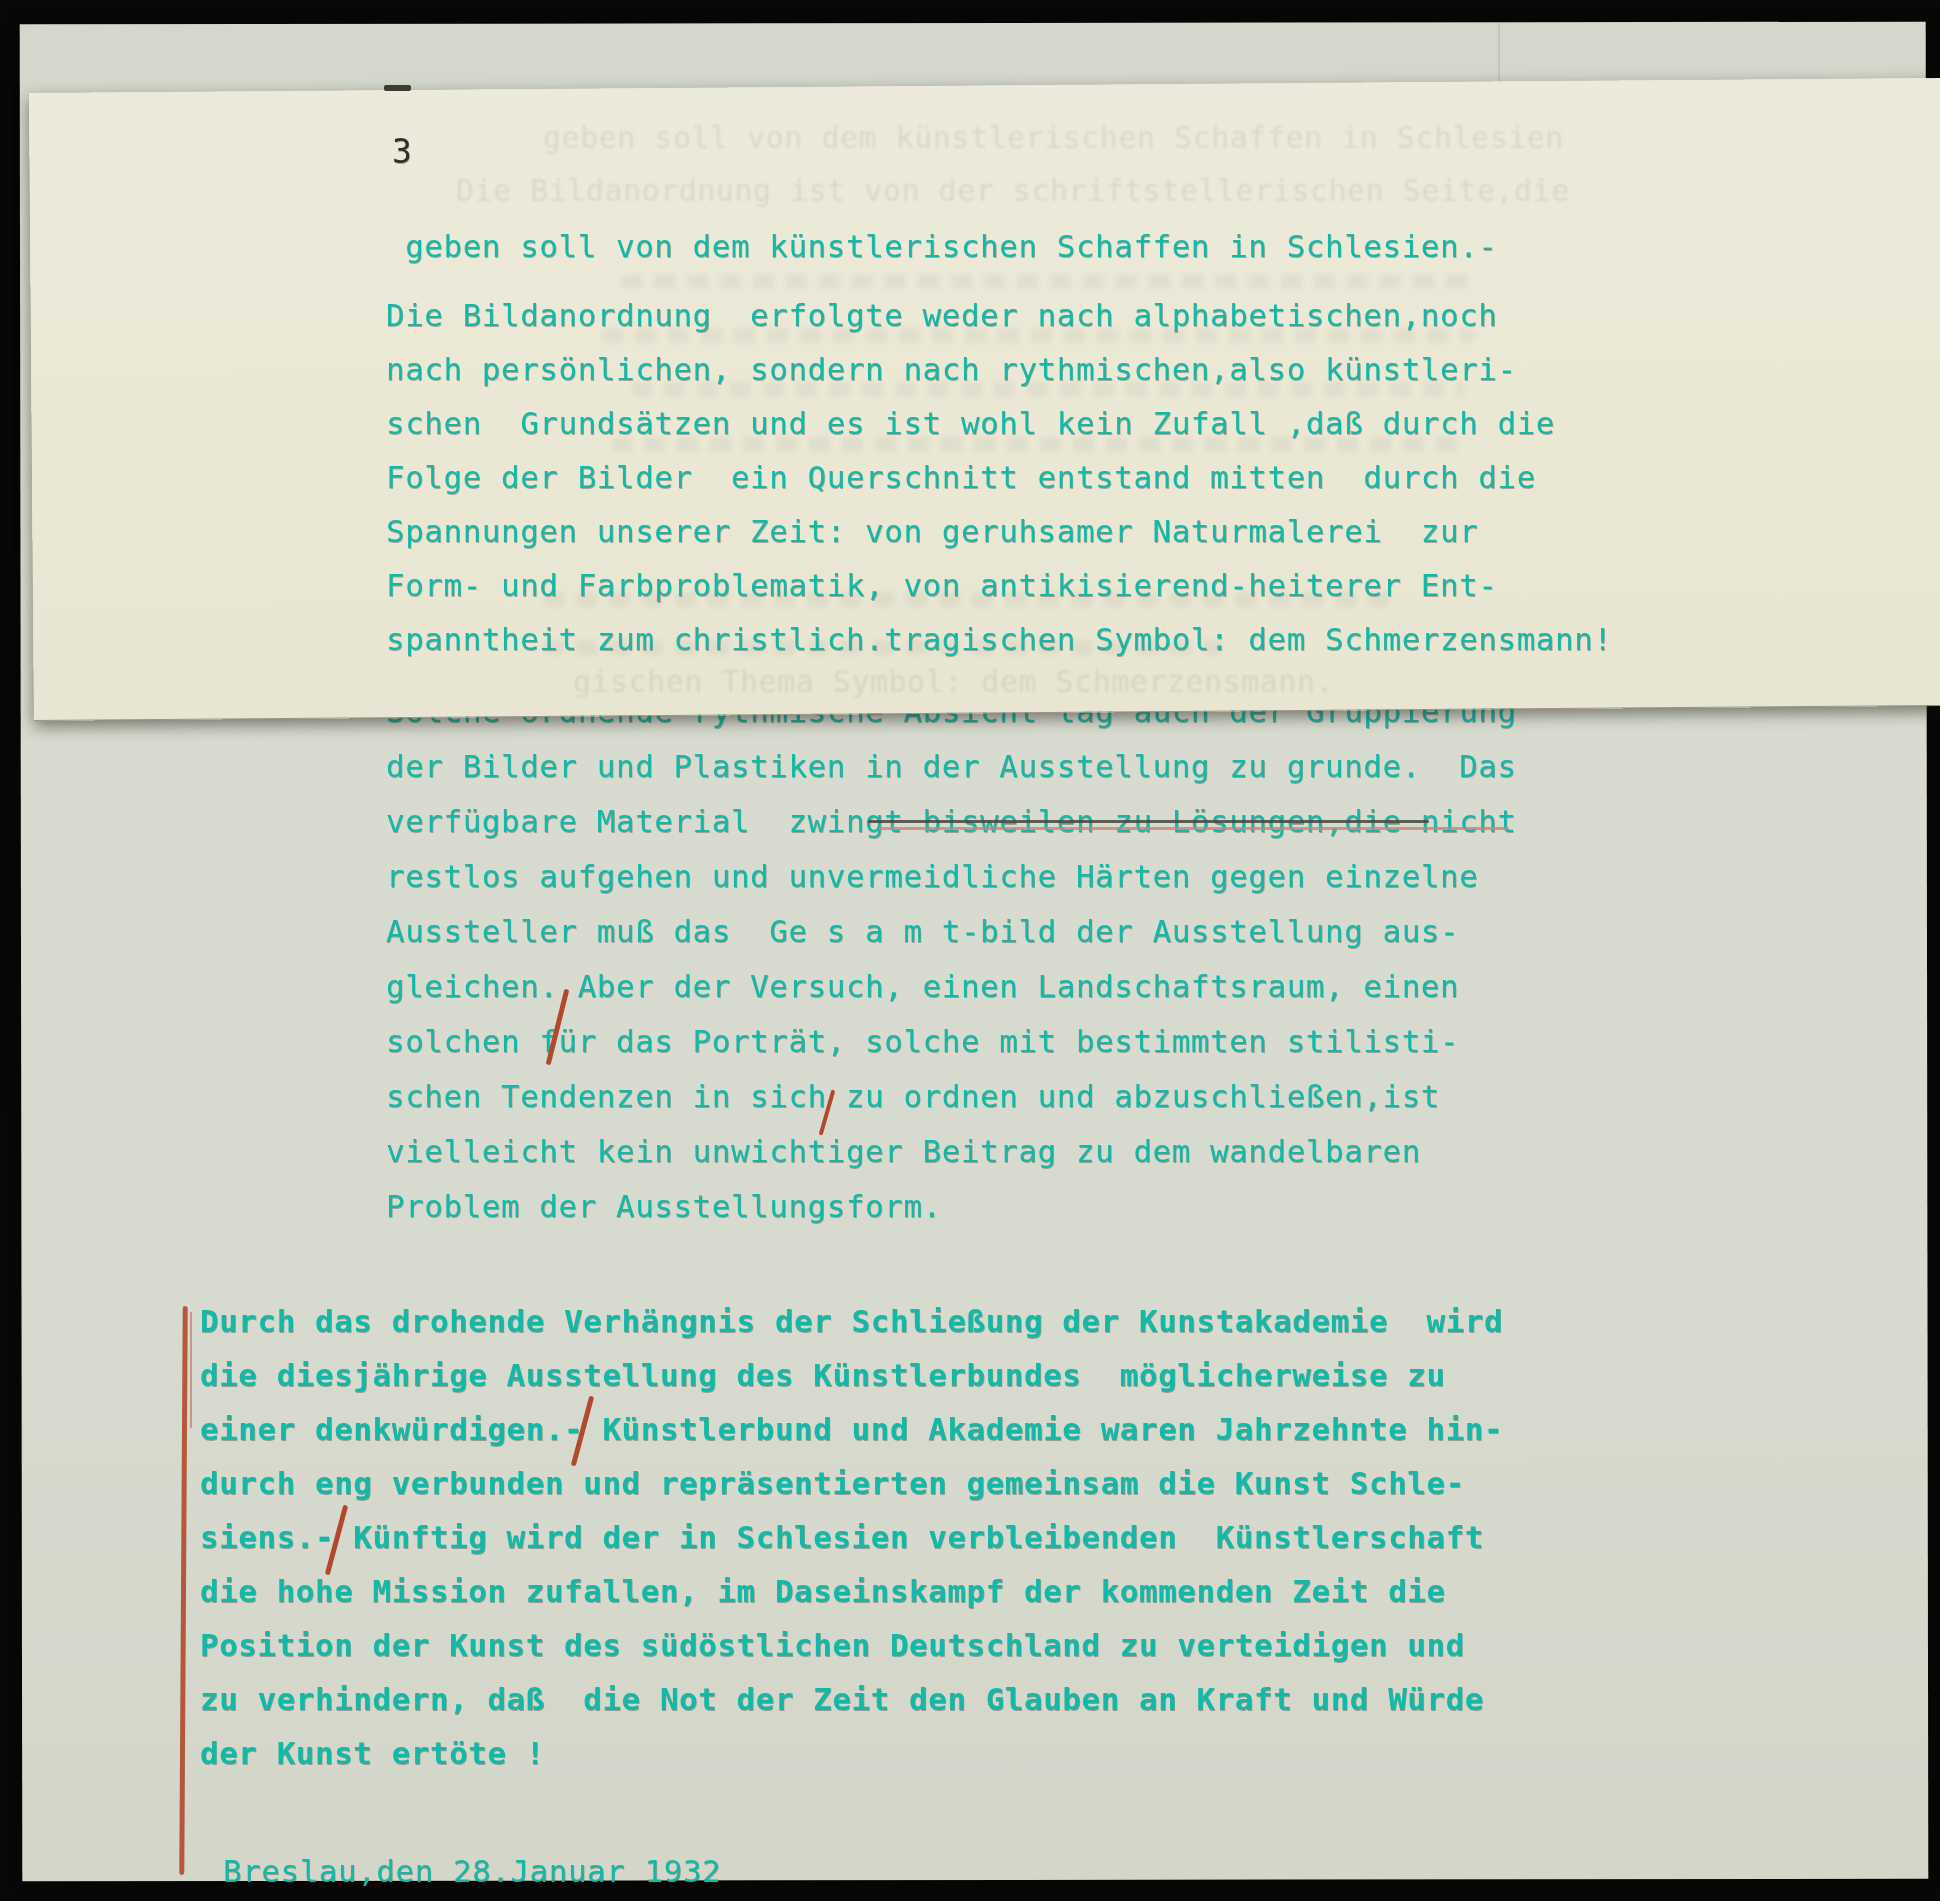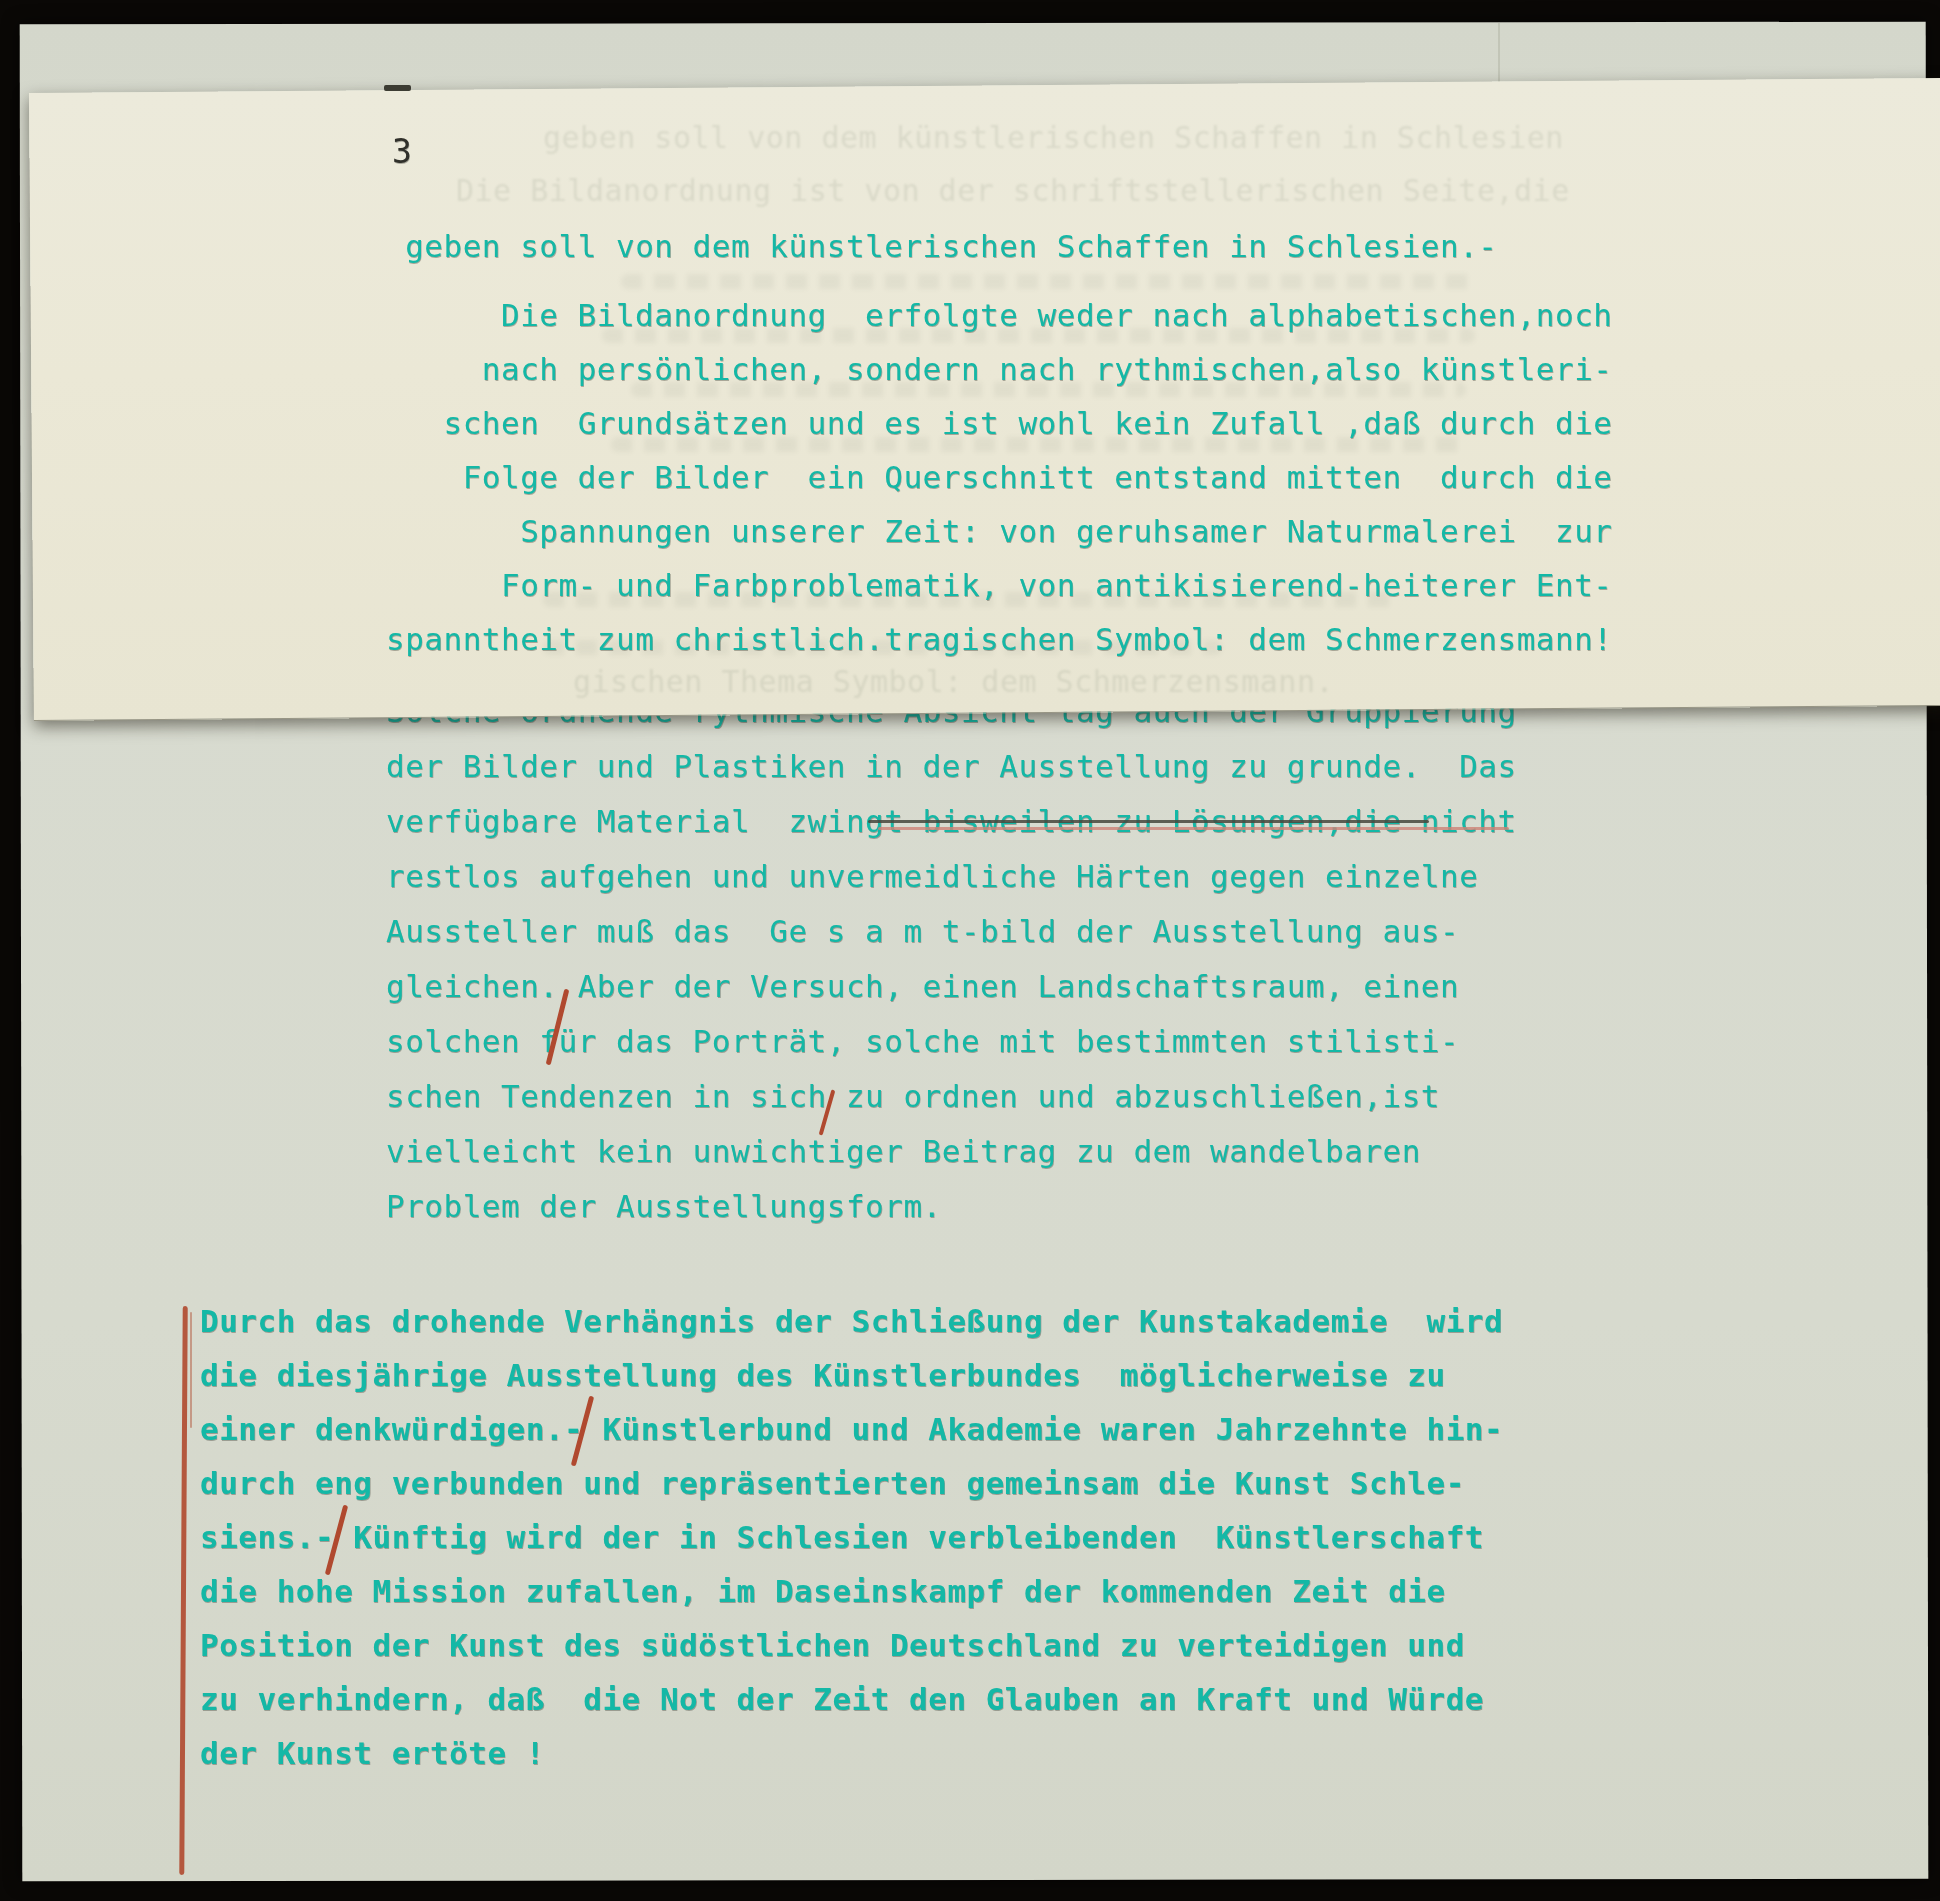--- a/index.html
+++ b/index.html
@@ -68,20 +68,21 @@
   <div class="typed" style="left:200px;top:1294px;font-weight:bold;">Durch das drohende Verhängnis der Schließung der Kunstakademie  wird
 die diesjährige Ausstellung des Künstlerbundes  möglicherweise zu
 einer denkwürdigen.- Künstlerbund und Akademie waren Jahrzehnte hin-
 durch eng verbunden und repräsentierten gemeinsam die Kunst Schle-
 siens.- Künftig wird der in Schlesien verbleibenden  Künstlerschaft
 die hohe Mission zufallen, im Daseinskampf der kommenden Zeit die
 Position der Kunst des südöstlichen Deutschland zu verteidigen und
 zu verhindern, daß  die Not der Zeit den Glauben an Kraft und Würde
 der Kunst ertöte !</div>
 
+  <div class="typed" style="left:223px;top:1844px;">Breslau,den 28.Januar 1932</div>
 
   <div class="black-underline" style="left:868px;top:820px;width:561px;height:2.9px;"></div>
   <div class="red-underline" style="left:878px;top:827px;width:631px;height:2.9px;"></div>
 
   <div class="redline" style="left:555px;top:988px;width:4.9px;height:78px;transform:rotate(14deg);"></div>
   <div class="redline" style="left:825px;top:1089px;width:3.9px;height:47px;transform:rotate(16deg);"></div>
   <div class="redline" style="left:580px;top:1395px;width:4.9px;height:72px;transform:rotate(15deg);"></div>
   <div class="redline" style="left:334px;top:1504px;width:4.9px;height:72px;transform:rotate(15deg);"></div>
 
   <div class="redline" style="left:181px;top:1306px;width:4.9px;height:569px;transform:rotate(.35deg);opacity:.9;"></div>
@@ -97,21 +98,21 @@
   <div class="smudge" style="left:631px;top:382px;width:835px;"></div>
   <div class="smudge" style="left:611px;top:437px;width:854px;"></div>
   <div class="smudge" style="left:543px;top:592px;width:854px;"></div>
   <div class="smudge" style="left:543px;top:640px;width:679px;"></div>
   <div class="ghost" style="left:573px;top:664px;">gischen Thema Symbol: dem Schmerzensmann.</div>
 
   <div class="pagenum" style="left:392px;top:132px;">3</div>
 
   <div class="typed" style="left:386px;top:219px;"> geben soll von dem künstlerischen Schaffen in Schlesien.-</div>
 
-  <div class="typed" style="left:386px;top:288px;text-align:right;">Die Bildanordnung  erfolgte weder nach alphabetischen,noch
+  <div class="typed" style="left:386px;top:288px;">Die Bildanordnung  erfolgte weder nach alphabetischen,noch
 nach persönlichen, sondern nach rythmischen,also künstleri-
 schen  Grundsätzen und es ist wohl kein Zufall ,daß durch die
 Folge der Bilder  ein Querschnitt entstand mitten  durch die
 Spannungen unserer Zeit: von geruhsamer Naturmalerei  zur
 Form- und Farbproblematik, von antikisierend-heiterer Ent-
 spanntheit zum christlich.tragischen Symbol: dem Schmerzensmann!</div>
 
 </div>
 
 

